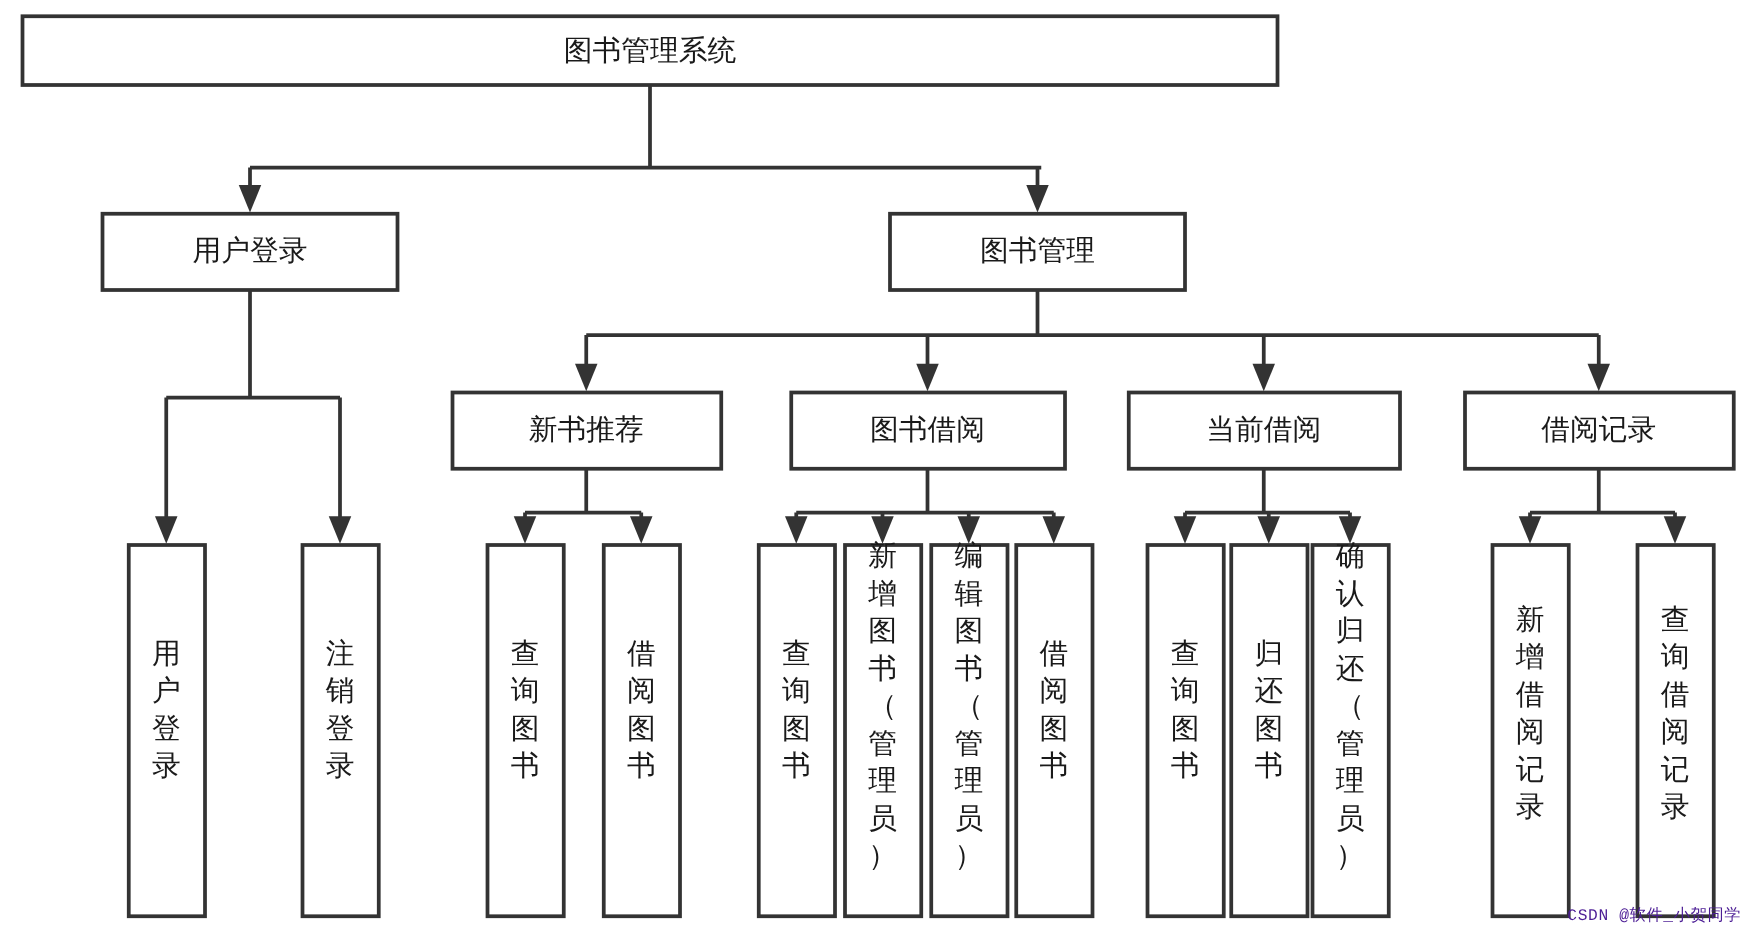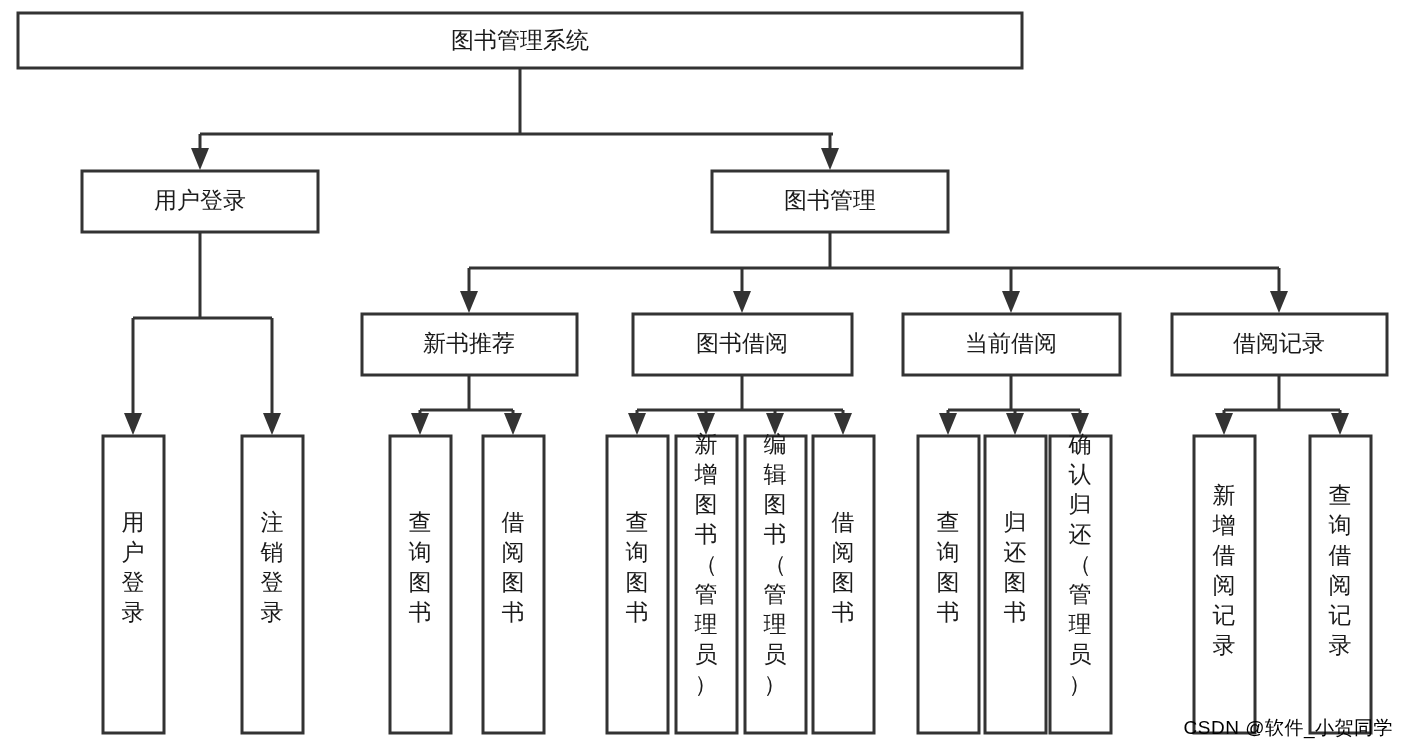--- a/index.html
+++ b/index.html
@@ -52,23 +52,23 @@
   .node-label-v {
     font-family: "Liberation Sans", "DejaVu Sans", sans-serif;
     font-size: 23px;
     fill: #1a1a1a;
     text-anchor: middle;
   }
   .watermark {
     position: absolute;
     right: 12px;
     bottom: 6px;
-    font-family: Liberation Sans, sans-serif;
-    font-size: 19px;
-    color: #000000;
+    font-family: Liberation Mono, monospace;
+    font-size: 13px;
+    color: #4c1d95;
     letter-spacing: 0.5px;
     white-space: nowrap;
     pointer-events: none;
   }
 </style>
 </head>
 <body>
 
 <div id="diagram-root">
 

